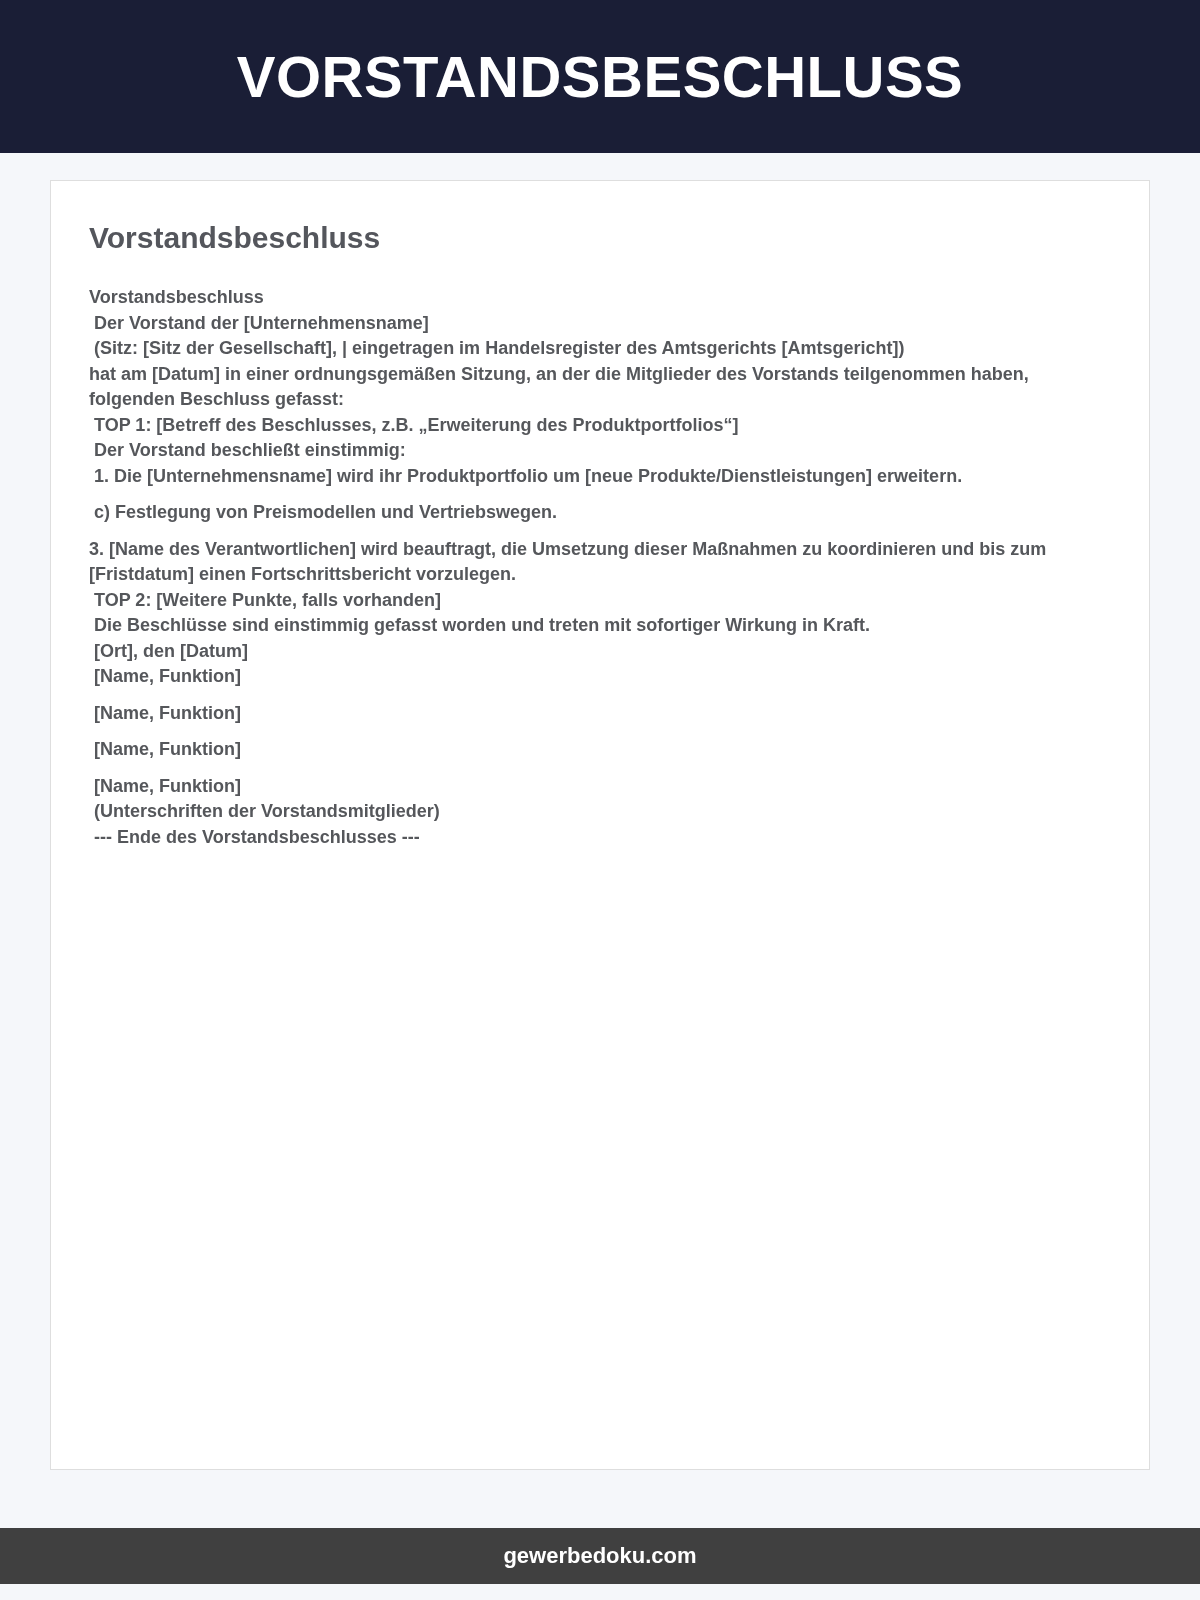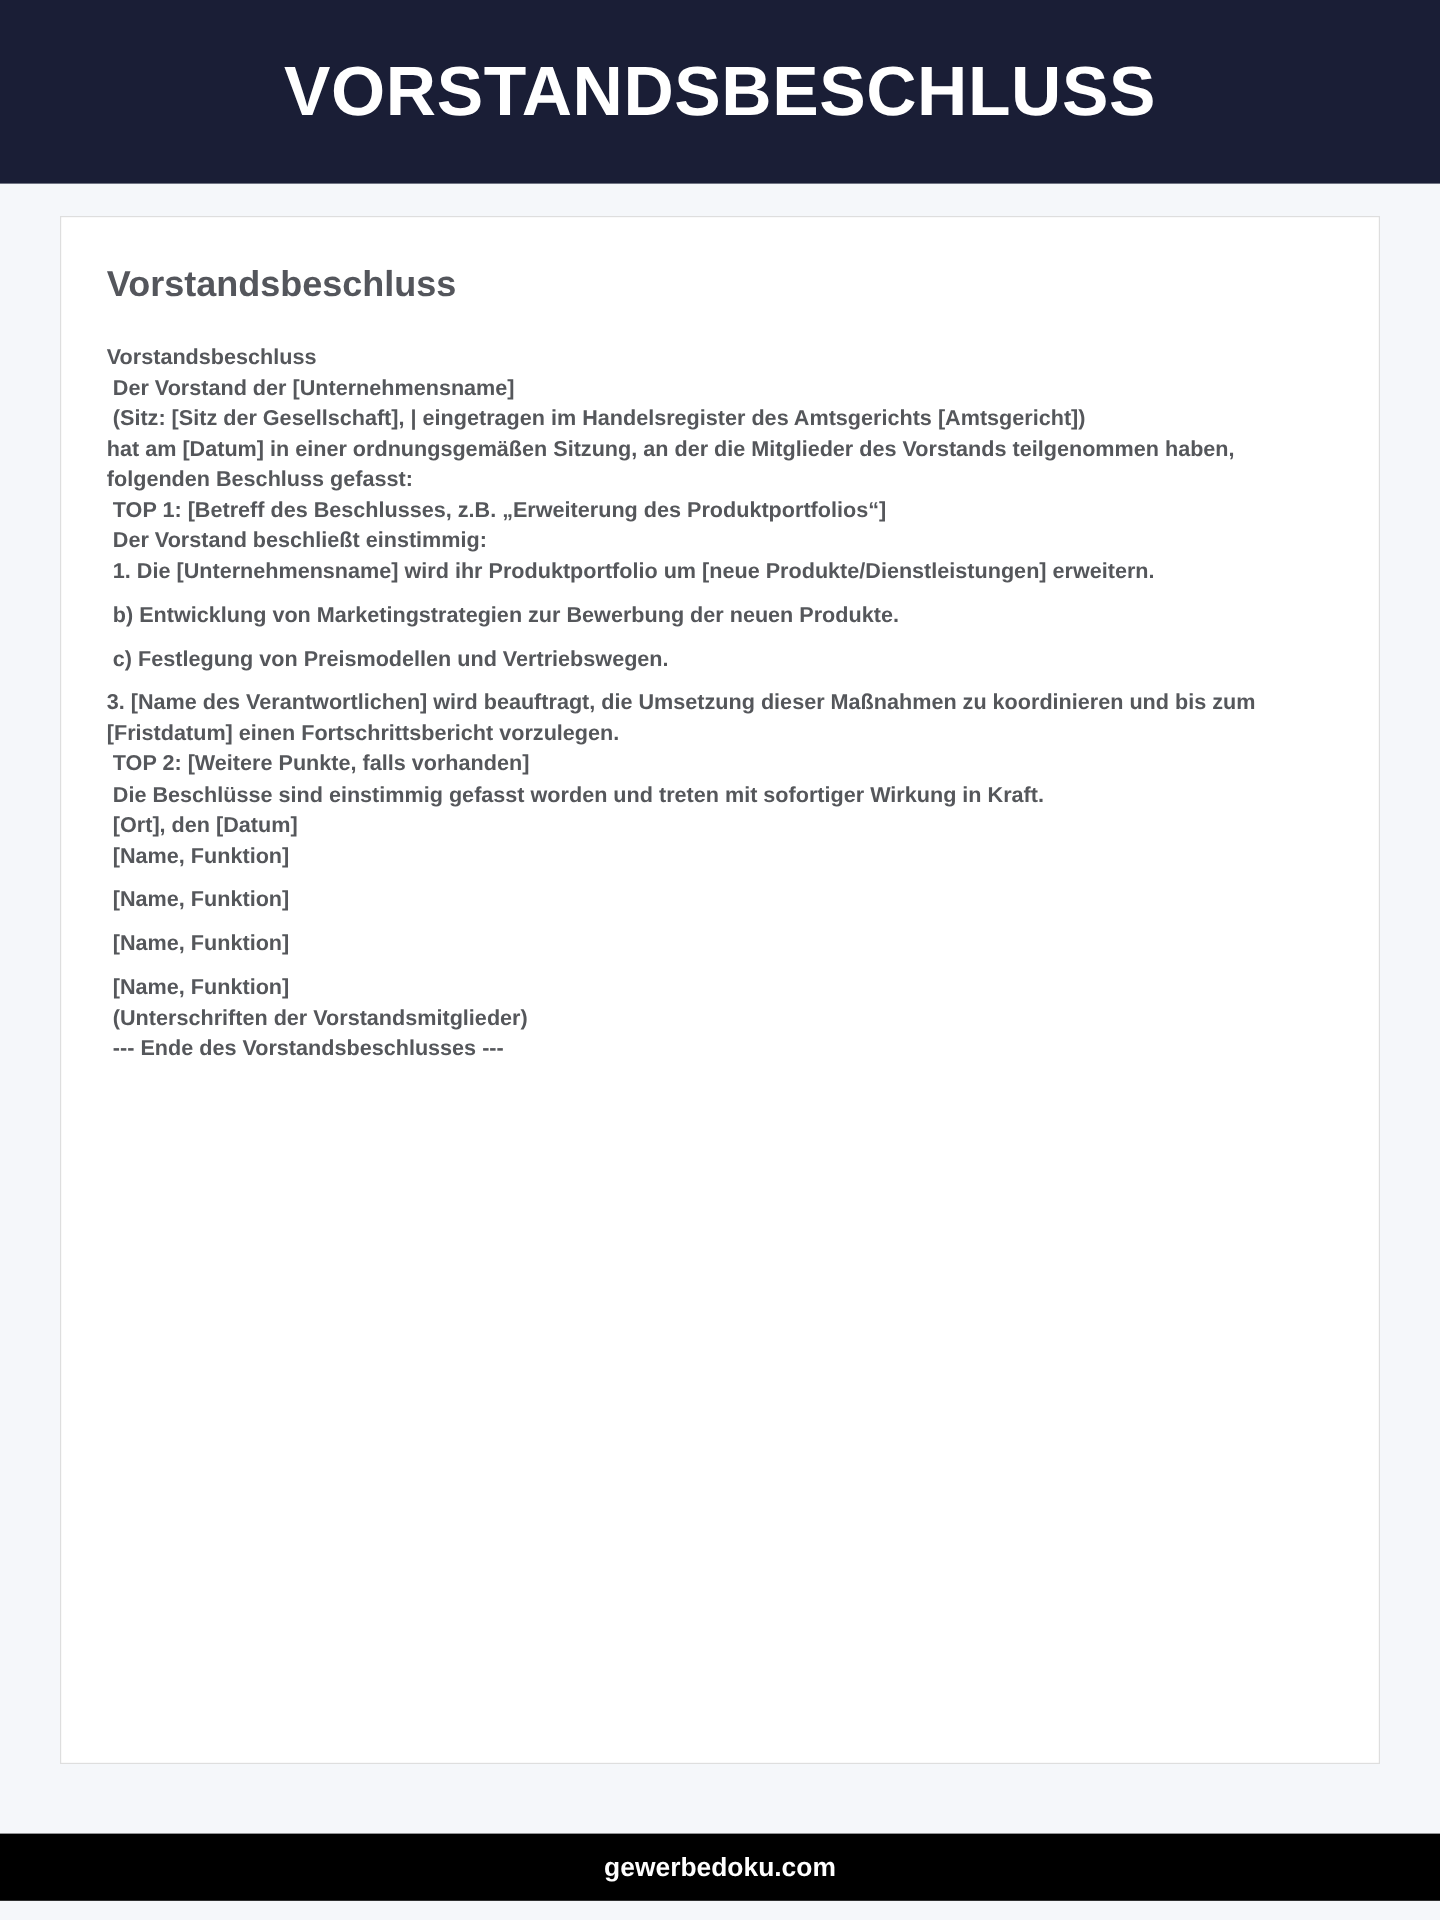--- a/index.html
+++ b/index.html
@@ -48,21 +48,21 @@
     margin: 0 0 11px 0;
     color: #55575b;
     font-size: 18px;
     font-weight: bold;
     line-height: 25.5px;
     white-space: pre-wrap;
   }
   .bottom-bar {
     height: 56px;
     margin-top: 58px;
-    background: #000000;
+    background: #404040;
     display: flex;
     align-items: center;
     justify-content: center;
   }
   .bottom-bar .site {
     color: #ffffff;
     font-size: 22px;
     font-weight: bold;
   }
 </style>
@@ -76,21 +76,20 @@
 <main class="content-card">
   <h2 class="doc-title">Vorstandsbeschluss</h2>
   <div class="doc-body">
     <p>Vorstandsbeschluss
  Der Vorstand der [Unternehmensname]
  (Sitz: [Sitz der Gesellschaft], | eingetragen im Handelsregister des Amtsgerichts [Amtsgericht])
 hat am [Datum] in einer ordnungsgemäßen Sitzung, an der die Mitglieder des Vorstands teilgenommen haben, folgenden Beschluss gefasst:
  TOP 1: [Betreff des Beschlusses, z.B. „Erweiterung des Produktportfolios“]
  Der Vorstand beschließt einstimmig:
  1. Die [Unternehmensname] wird ihr Produktportfolio um [neue Produkte/Dienstleistungen] erweitern.</p>
-    <p> b) Entwicklung von Marketingstrategien zur Bewerbung der neuen Produkte.</p>
     <p> c) Festlegung von Preismodellen und Vertriebswegen.</p>
     <p>3. [Name des Verantwortlichen] wird beauftragt, die Umsetzung dieser Maßnahmen zu koordinieren und bis zum [Fristdatum] einen Fortschrittsbericht vorzulegen.
  TOP 2: [Weitere Punkte, falls vorhanden]
  Die Beschlüsse sind einstimmig gefasst worden und treten mit sofortiger Wirkung in Kraft.
  [Ort], den [Datum]
  [Name, Funktion]</p>
     <p> [Name, Funktion]</p>
     <p> [Name, Funktion]</p>
     <p> [Name, Funktion]
  (Unterschriften der Vorstandsmitglieder)

